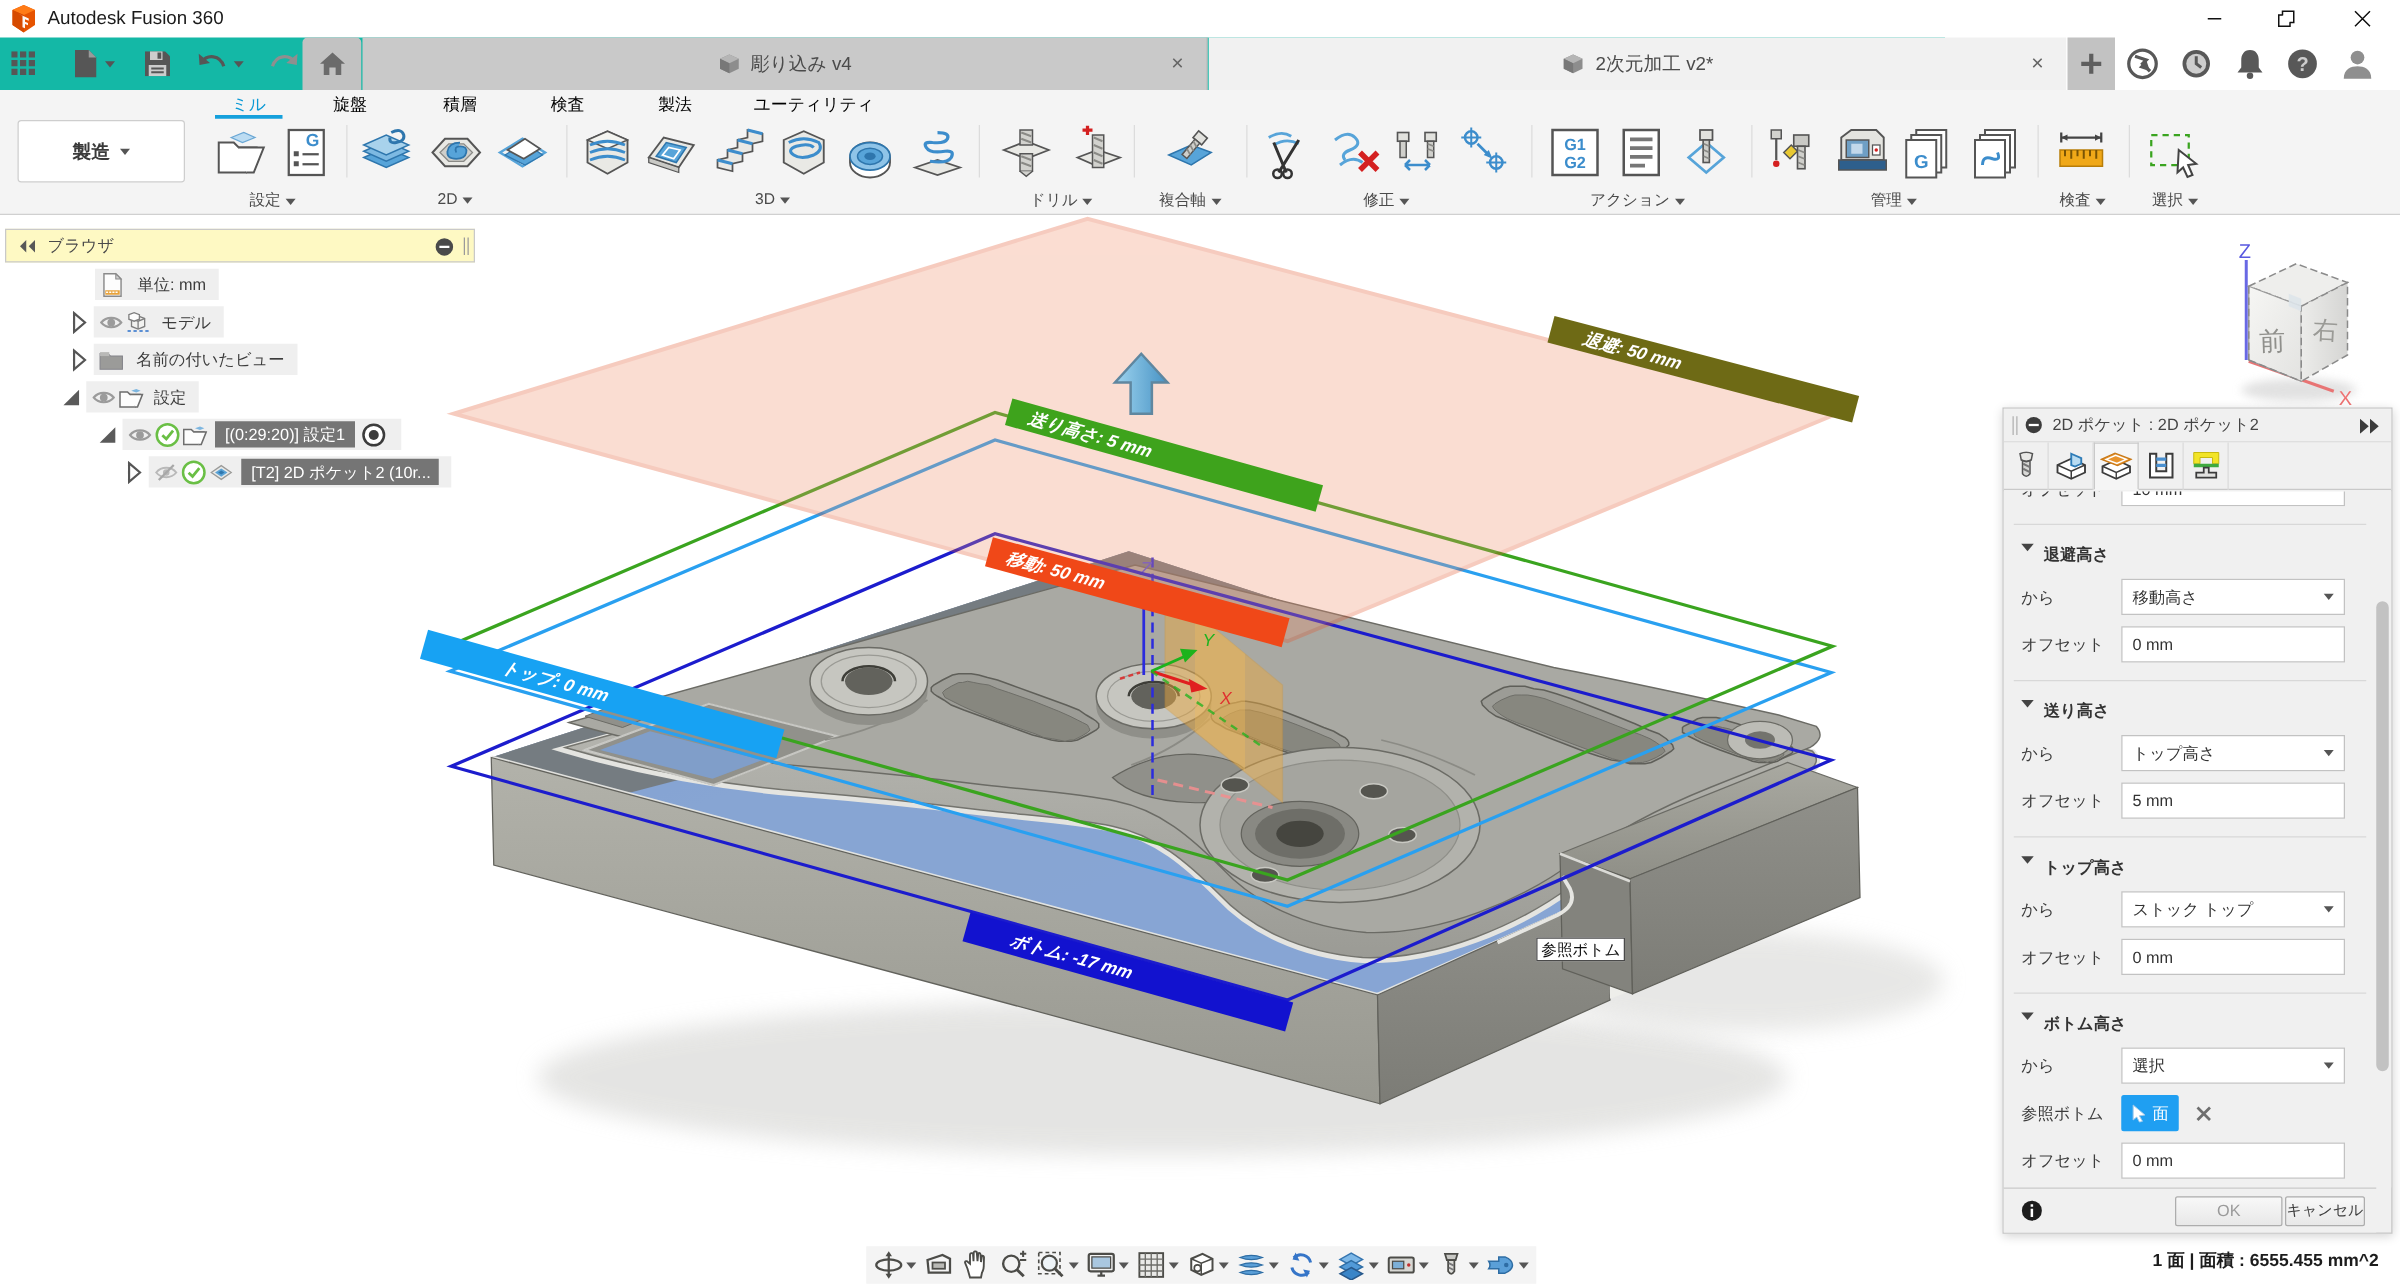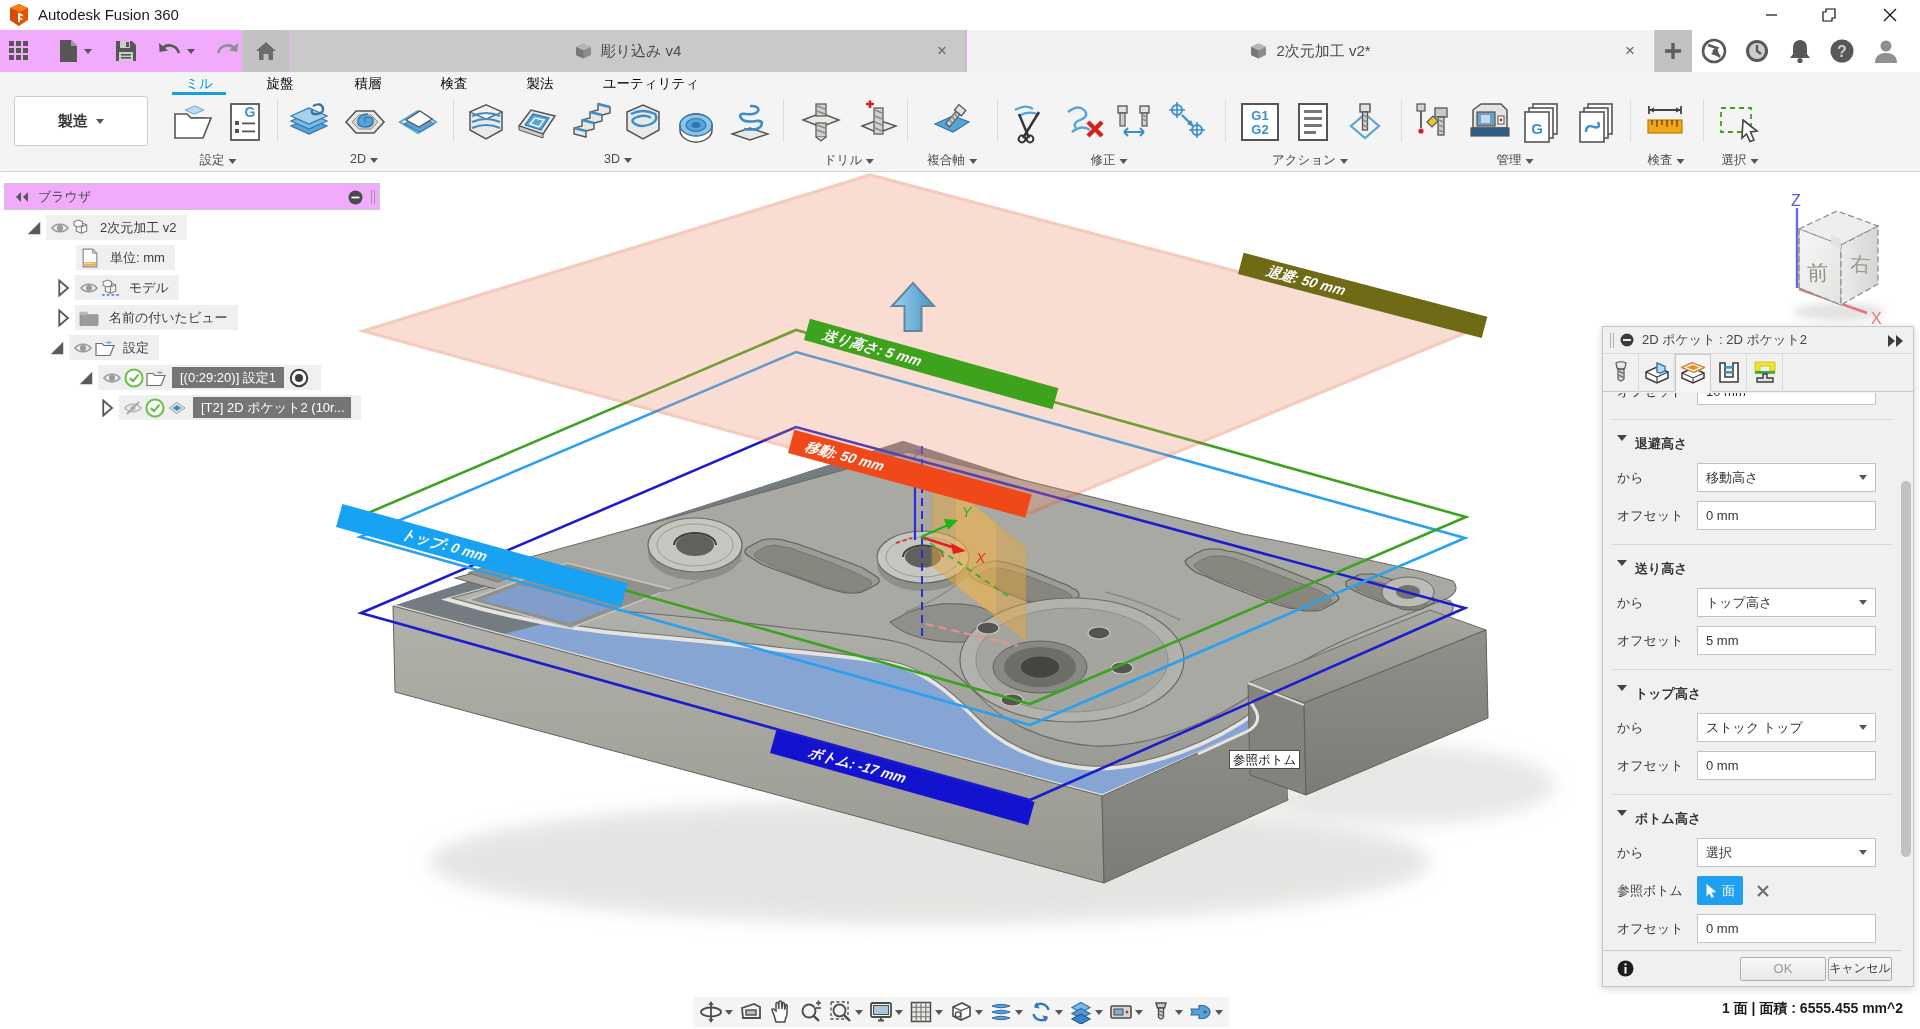--- a/index.html
+++ b/index.html
@@ -8,21 +8,21 @@
          -webkit-font-smoothing:antialiased; }
 
   
   .titlebar { position:absolute; left:0; top:0; width:1920px; height:30px; background:#fff; }
   .titlebar .logo { position:absolute; left:8px; top:3px; width:22px; height:24px; }
   .titlebar .apptitle { position:absolute; left:38px; top:6px; font-size:15px; color:#1a1a1a; }
   .winbtn { position:absolute; top:0; width:46px; height:30px; display:flex; align-items:center; justify-content:center; }
   .winbtn.min { right:125px; } .winbtn.max { right:68px; } .winbtn.close { right:7px; }
 
   
-  .docbar { position:absolute; left:0; top:30px; width:1556px; height:42px; background:#f0abfc;text-decoration:underline; }
+  .docbar { position:absolute; left:0; top:30px; width:1556px; height:42px; background:#14b8a6;text-decoration:underline; }
   .qat { position:absolute; left:0; top:0; height:42px; display:flex; align-items:center; }
   .qat .qbtn { display:flex; align-items:center; justify-content:center; height:42px; padding:0 5px; }
   .caret { width:0; height:0; border-left:4.5px solid transparent; border-right:4.5px solid transparent;
            border-top:5.5px solid #555; display:inline-block; }
   .caret.dim { border-top-color:#8f8f8f; }
   .homebtn { position:absolute; left:242px; top:0; width:47px; height:42px; background:#c2c2c2;
              border-radius:4px 4px 0 0; display:flex; align-items:center; justify-content:center; }
   .doctab { position:absolute; top:0; height:42px; display:flex; align-items:center; justify-content:center;
             font-size:15px; color:#4b4b4b; }
   .doctab.inactive { left:290px; width:676px; background:#c9c9c9; border-right:1px solid #bdbdbd; }
@@ -48,21 +48,21 @@
                   white-space:nowrap; transform:translateX(-50%); }
   .rgroup-label .caret { border-left-width:4px; border-right-width:4px; border-top-width:5px; margin-left:4px; }
   .rsep { position:absolute; top:28px; height:42px; width:1px; background:#dcdcdc; }
   .ricon { position:absolute; top:28px; width:44px; height:44px; transform:translateX(-50%); }
 
   
   #scene { position:absolute; left:0; top:172px; width:1920px; height:857px; }
 
   
   .browser { position:absolute; left:4px; top:183px; width:376px; }
-  .bheader { position:relative; height:27px; background:#f0abfc; border:1px solid #c9c9c9;
+  .bheader { position:relative; height:27px; background:#fef9c3; border:1px solid #c9c9c9;
              font-size:13px; color:#4a4a4a; display:flex; align-items:center; }
   .brow { position:relative; height:25px; margin-top:5px; display:flex; align-items:center; font-size:13px; color:#3c3c3c; }
   .brow .pill { background:#efefef; height:25px; display:flex; align-items:center; padding:0 10px 0 4px; }
   .brow .sel { background:#757575; color:#fff; padding:0 8px; height:21px; display:flex; align-items:center; }
   .treeicon { width:20px; height:20px; flex:0 0 auto; margin-right:2px; }
 
   
   .dialog { position:absolute; left:1602px; top:326px; width:312px; height:661px; background:#f0f0f0;
             border:1px solid #c6c6c6; box-shadow:0 2px 8px rgba(0,0,0,0.18); font-size:13px; color:#3c3c3c; }
   .dtitle { position:relative; height:27px; background:#f0f0f0; border-bottom:1px solid #d9d9d9;
@@ -648,37 +648,20 @@
         <path d="M14 1 L9 6 L14 11 Z" fill="#585858"></path>
     </svg>
     <span>ブラウザ</span>
     <svg width="15" height="15" viewBox="0 0 15 15" style="position:absolute;right:16px;top:6px">
       <circle cx="7.5" cy="7.5" r="7" fill="#4a4a4a"></circle>
         <rect x="3.5" y="6.6" width="8" height="1.8" fill="#fff"></rect>
     </svg>
     <div style="position:absolute;right:4px;top:6px;width:4px;height:14px;border-left:1.5px solid #9a9a9a;border-right:1.5px solid #9a9a9a"></div>
   </div>
 
-  <div class="brow" style="margin-left:20px">
-    <svg class="treeicon" width="16" height="16" viewBox="0 0 16 16">
-        <path d="M13 3 L13 13 L3 13 Z" fill="#5a5a5a"></path>
-      </svg>
-    <div class="pill">
-        <svg class="treeicon" width="20" height="16" viewBox="0 0 20 16">
-          <path d="M2 8 C6 3 14 3 18 8 C14 13 6 13 2 8 Z" fill="none" stroke="#9b9b9b" stroke-width="1.7"></path>
-          <circle cx="10" cy="8" r="3.1" fill="#9b9b9b"></circle>
-        </svg>
-        <svg class="treeicon" width="19" height="18" viewBox="0 0 19 18">
-      <path d="M4 6 L9 4 L14 6 L14 12 L9 14 L4 12 Z" fill="#f2f2f0" stroke="#7e7e7e" stroke-width="1"></path>
-      <path d="M4 6 L9 8 L14 6 M9 8 L9 14" fill="none" stroke="#7e7e7e" stroke-width="1"></path>
-      <path d="M2 3 L6 1.5 L10 3 L10 6.5 L6 8 L2 6.5 Z" fill="#fcfcfc" stroke="#7e7e7e" stroke-width="1"></path>
-      </svg>
-        <span style="margin-left:6px">2次元加工 v2</span>
-      </div>
-  </div>
   <div class="brow" style="margin-left:72px">
     <div class="pill">
         <svg class="treeicon" width="17" height="19" viewBox="0 0 17 19">
       <path d="M2 1 H11 L15 5 V18 H2 Z" fill="#fdfdfd" stroke="#8a8a8a" stroke-width="1.1"></path>
       <path d="M11 1 L11 5 H15 Z" fill="#d2d2d2" stroke="#8a8a8a" stroke-width="0.8"></path>
       <rect x="3" y="13.5" width="11" height="3.4" fill="#e8a33b"></rect>
           <path d="M3.6 15 h1.6 M6 15 h1.6 M8.4 15 h1.6 M10.8 15 h1.6" stroke="#fff" stroke-width="1"></path>
         </svg>
         <span style="margin-left:8px">単位: mm</span>
       </div>

